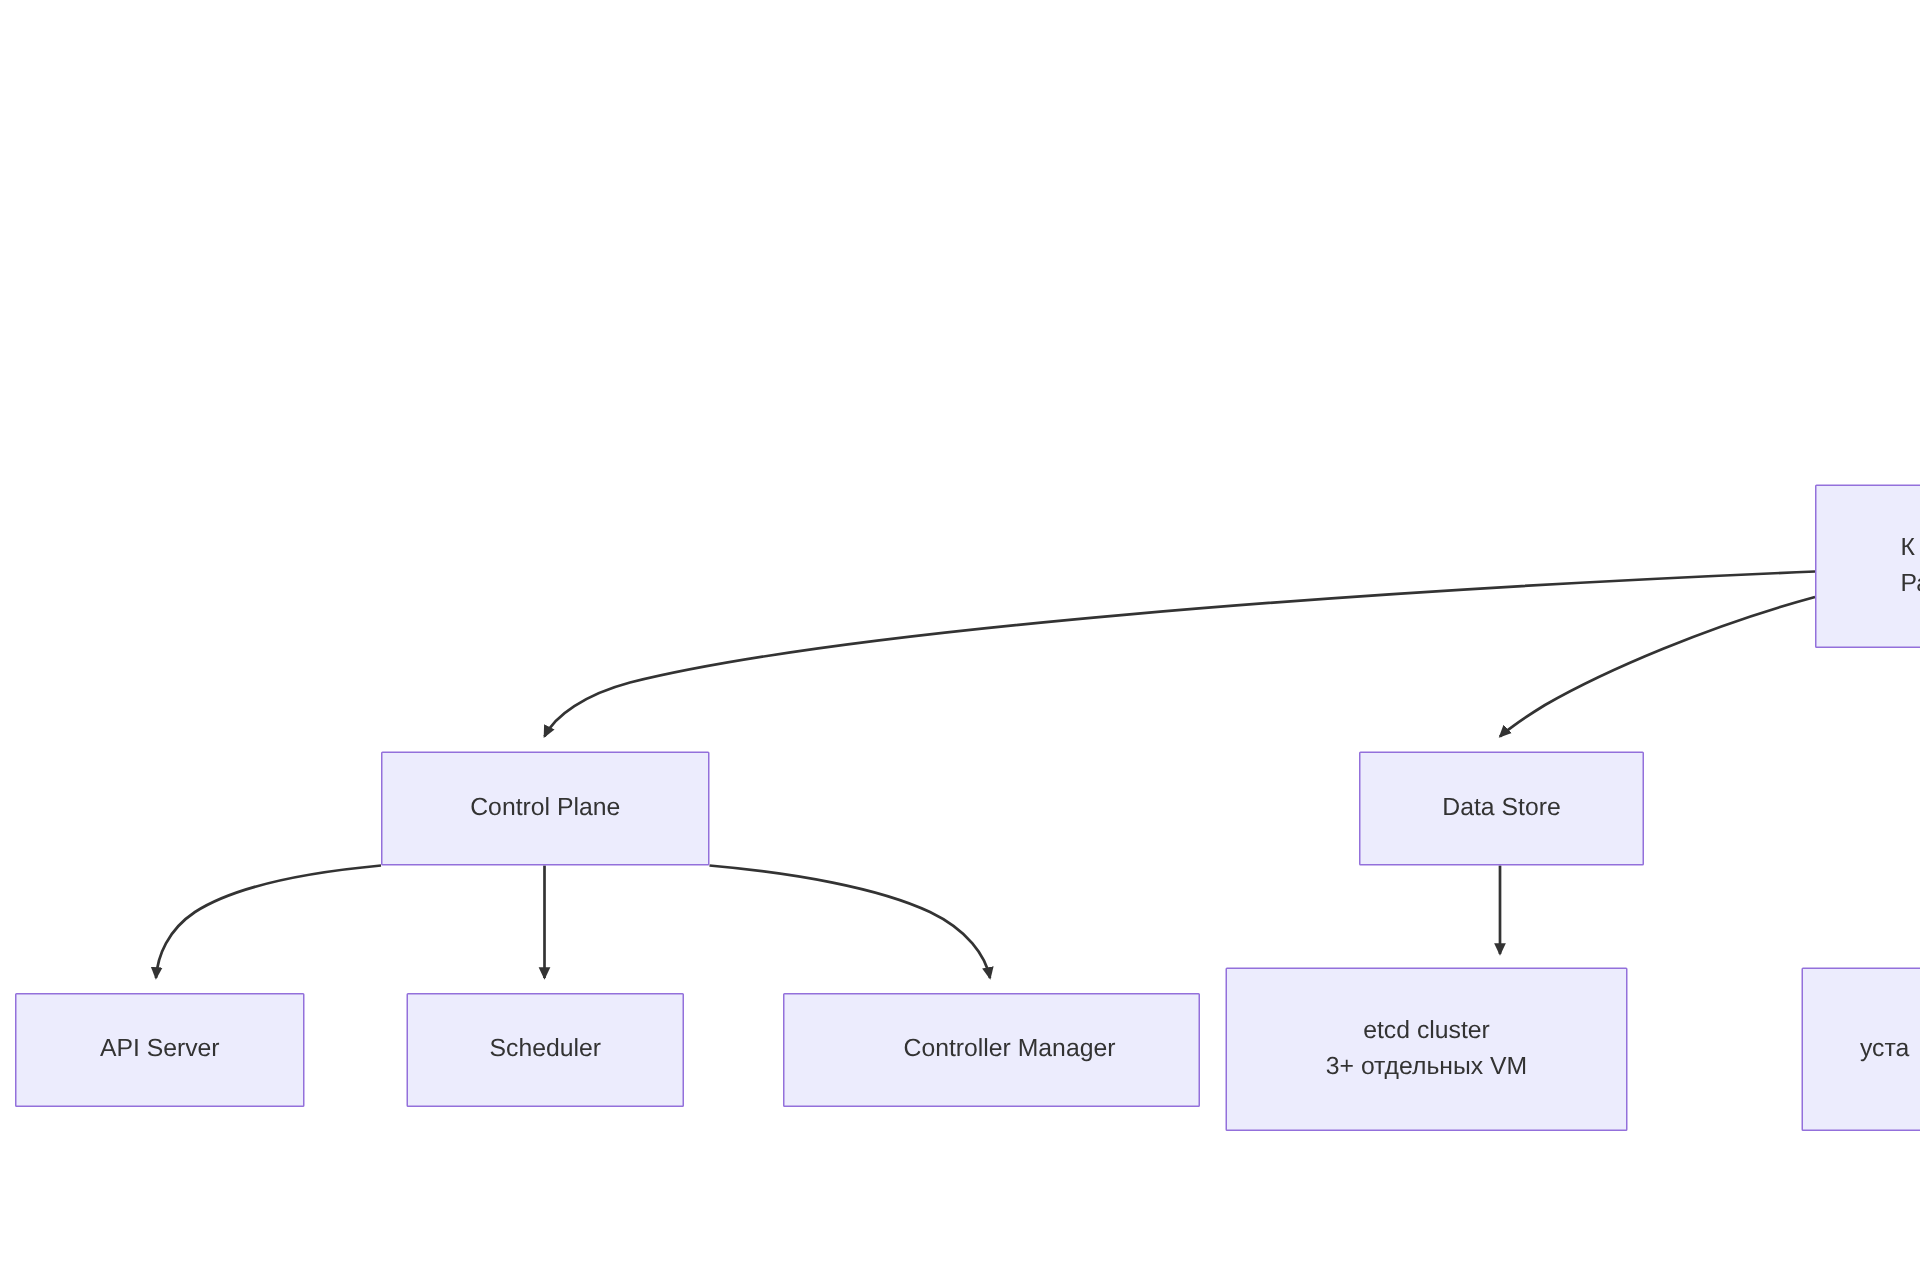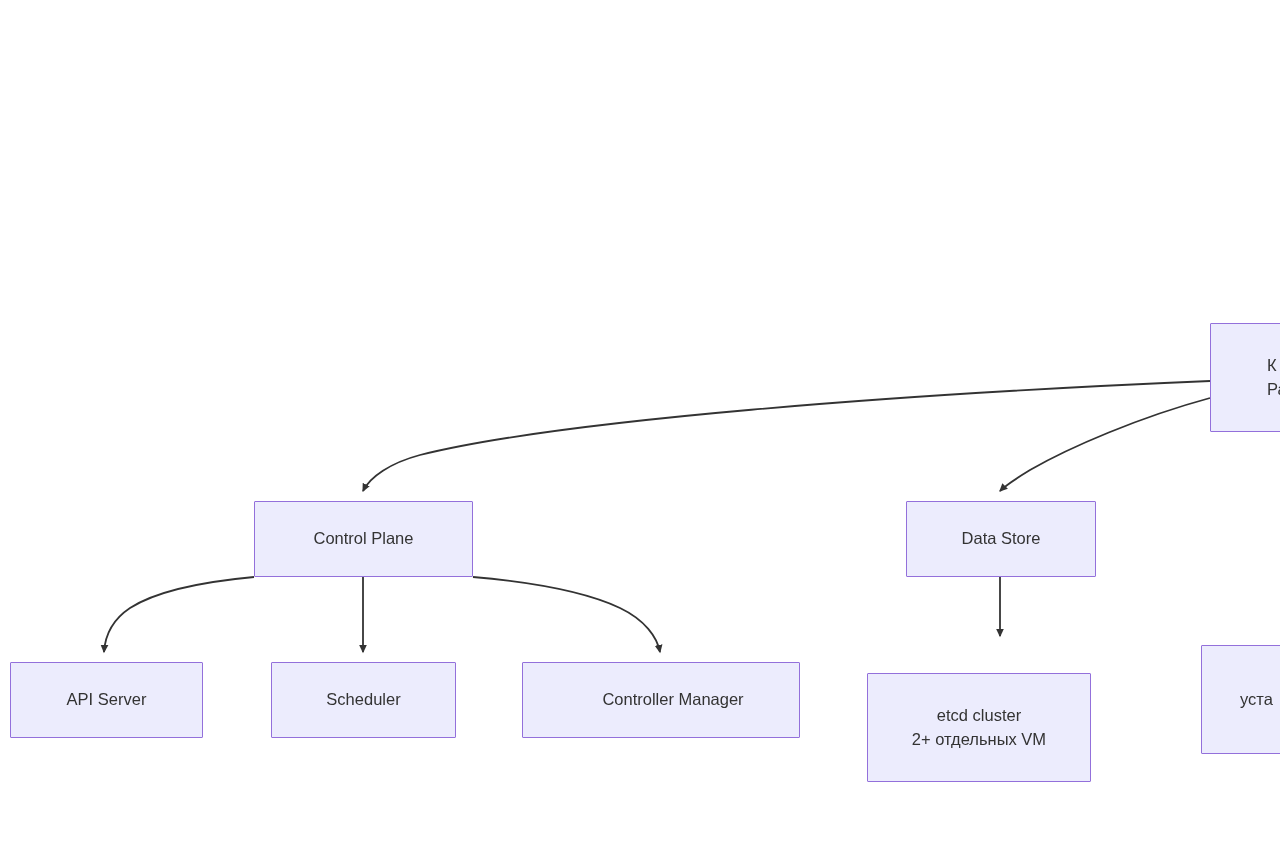--- a/index.html
+++ b/index.html
@@ -102,25 +102,24 @@
 
   #node-controller-manager {
     left: 522px;
     top: 662px;
     width: 278px;
     height: 76px;
     padding-left: 24px;
   }
 
   #node-etcd {
-    left: 867px;
+    left: 817px;
     top: 645px;
-    width: 224px;
+    width: 268px;
     height: 109px;
-    margin-top: 28px;
   }
 
   #node-worker {
     left: 1201px;
     top: 645px;
     width: 190px;
     height: 109px;
     align-items: flex-start;
     padding-left: 38px;
   }
@@ -171,20 +170,20 @@
   <div class="node" id="node-scheduler">
     <span class="node-line">Scheduler</span>
   </div>
 
   <div class="node" id="node-controller-manager">
     <span class="node-line">Controller Manager</span>
   </div>
 
   <div class="node" id="node-etcd">
     <span class="node-line">etcd cluster</span>
-    <span class="node-line">2+ отдельных VM</span>
+    <span class="node-line">3+ отдельных VM</span>
   </div>
 
   <div class="node" id="node-worker">
     <span class="node-line">уста</span>
   </div>
 
 </div>
 
 </body></html>

